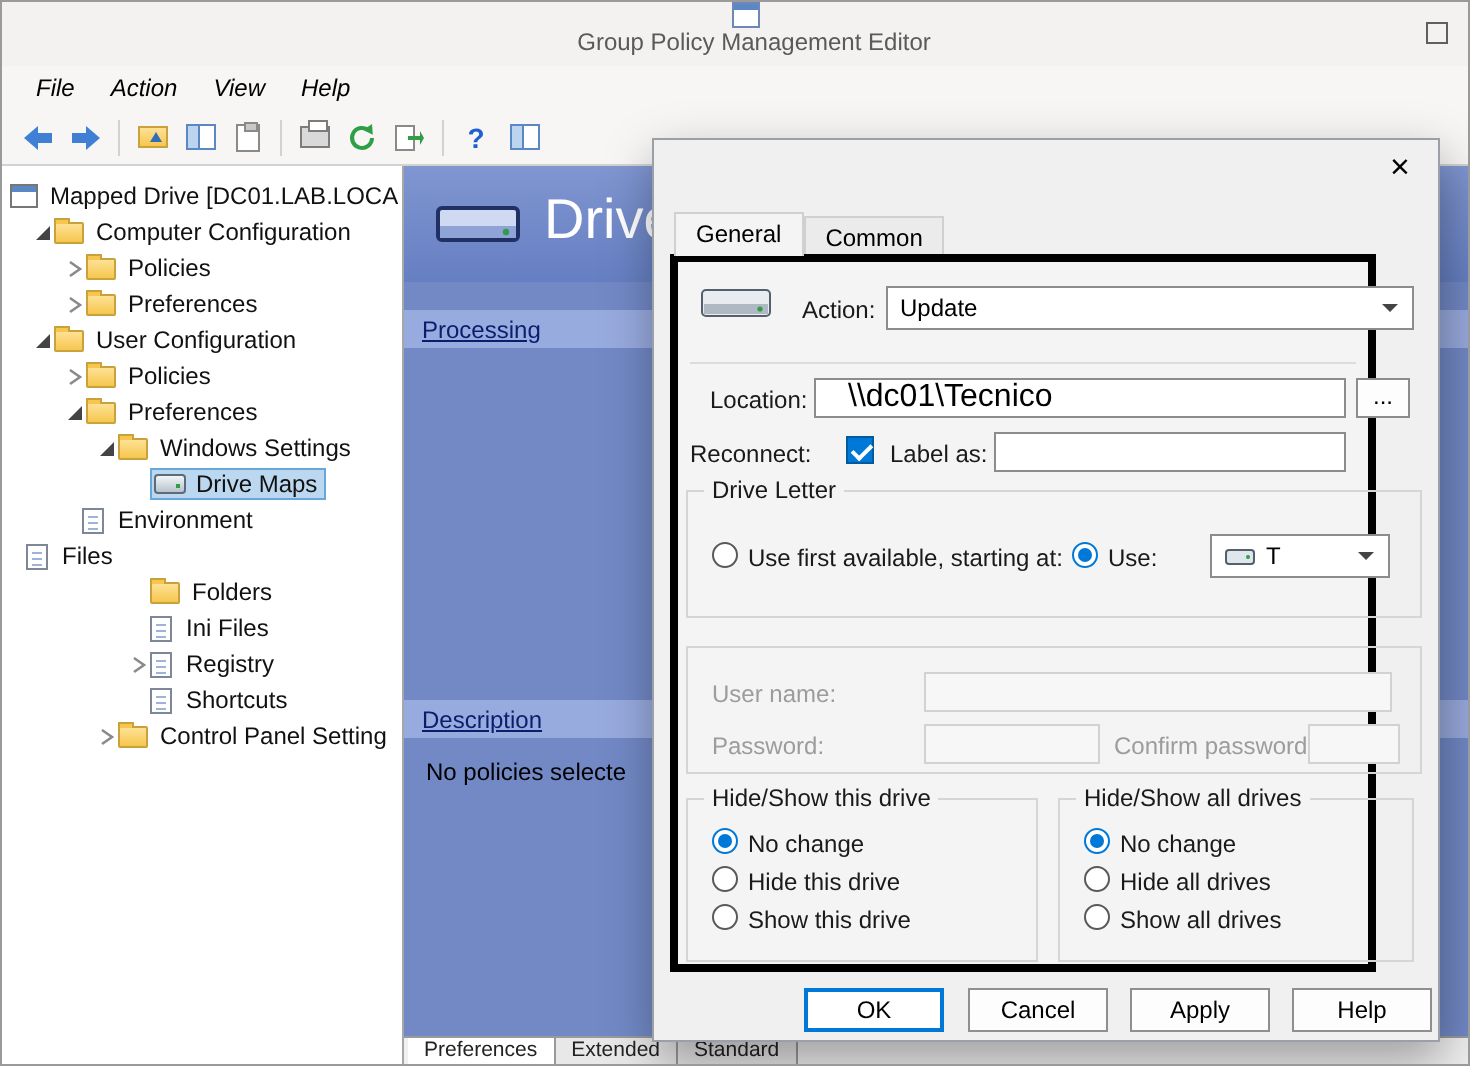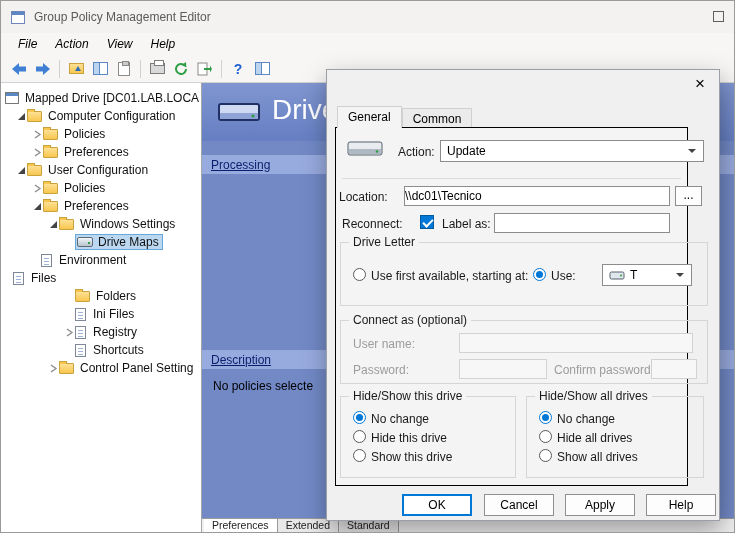--- a/index.html
+++ b/index.html
@@ -1,21 +1,21 @@
 <!DOCTYPE html>
 <html><head>
 <meta charset="utf-8">
 <style>
   * { margin:0; padding:0; box-sizing:border-box; }
   html,body { width:735px; height:533px; }
   body { font-family:"Liberation Sans", sans-serif; background:#fff; overflow:hidden; }
   .window { position:relative; width:735px; height:533px; background:#f3f2f1; border:1px solid #9a9a9a; overflow:hidden; }
 
   
-  .titlebar { position:absolute; top:0; left:0; right:0; height:32px; background:#f3f2f1; display:flex; align-items:center; padding-left:10px; }
+  .titlebar { position:absolute; top:0; left:0; right:0; height:32px; background:#f3f2f1; display:flex; align-items:center; padding-left:10px;flex-direction:column; }
   .app-icon { width:14px; height:13px; background:#fff; border:1px solid #6f87b8; position:relative; flex:none; }
   .app-icon::before { content:""; position:absolute; top:0; left:0; right:0; height:3px; background:#5b87c5; }
   .titlebar .title { margin-left:9px; font-size:12px; color:#5a5a5a; }
   .win-btn { position:absolute; right:10px; top:10px; width:11px; height:11px; border:1px solid #5f5f5f; background:transparent; }
 
   
   .menubar { position:absolute; top:32px; left:0; right:0; height:22px; background:#f7f6f5; display:flex; align-items:center; padding-left:8px; }
   .menu-item { font-size:12px; color:#000000; padding:2px 9px;font-style:italic; }
 
   
@@ -63,25 +63,25 @@
   .btab.active { background:#fff; }
 
   
   .dialog { position:absolute; left:325px; top:68px; width:394px; height:452px; background:#f0f0f0; border:1px solid #9aa0a6; box-shadow:2px 10px 24px rgba(0,0,0,.35); z-index:10; }
   .d-title { position:absolute; top:0; left:0; right:0; height:30px; }
   .d-title-text { position:absolute; left:16px; top:8px; font-size:12.5px; color:#000; }
   .d-close { position:absolute; right:8px; top:3px; width:22px; height:22px; font-size:17px; text-align:center; line-height:22px; color:#000; }
   .d-tabs { position:absolute; top:36px; left:10px; display:flex; align-items:flex-end; }
   .dtab { border:1px solid #d0d0d0; border-bottom:none; padding:3px 10px; background:#ebebeb; font-size:12px; height:20px; }
   .dtab.active { background:#f4f4f4; height:22px; position:relative; z-index:3; }
-  .d-page { position:absolute; top:57px; left:8px; width:353px; height:359px; border:1px solid #000000; background:#f4f4f4; }
+  .d-page { position:absolute; top:57px; left:8px; width:353px; height:359px; border:4px solid #000000; background:#f4f4f4; }
 
   .lbl { position:absolute; font-size:12px; color:#1a1a1a; white-space:nowrap; }
   .lbl.disabled { color:#9c9c9c; }
-  .txt { position:absolute; border:1px solid #8c8c8c; background:#fff; font-size:12px; padding:1px 0; font-family:"Liberation Sans", sans-serif; }
+  .txt { position:absolute; border:1px solid #8c8c8c; background:#fff; font-size:16px; padding:1px 16px; font-family:"Liberation Sans", sans-serif; }
   .txt:disabled, .txt.disabled { background:#f7f7f7; border-color:#d2d2d2; }
   .dd { position:absolute; border:1px solid #8c8c8c; background:#fff; display:flex; align-items:center; padding-left:6px; font-size:12px; }
   .caret { width:0; height:0; border-left:4px solid transparent; border-right:4px solid transparent; border-top:4px solid #444; margin-left:auto; margin-right:7px; }
   .browse { position:absolute; border:1px solid #8c8c8c; background:#fdfdfd; font-size:12px; text-align:center; line-height:17px; }
   .cb { position:absolute; width:14px; height:14px; background:#0078d7; border:1px solid #005a9e; }
   .cb::after { content:""; position:absolute; left:4px; top:1px; width:4px; height:8px; border:solid #fff; border-width:0 2px 2px 0; transform:rotate(45deg); }
   .radio { position:absolute; width:13px; height:13px; border-radius:50%; border:1px solid #595959; background:#fff; }
   .radio.sel { border-color:#0078d7; }
   .radio.sel::after { content:""; position:absolute; inset:2px; border-radius:50%; background:#0078d7; }
   .group { position:absolute; border:1px solid #d5d5d5; }
@@ -344,21 +344,21 @@
         <rect x="3" y="13" width="32" height="5" fill="#aeb9c4"></rect>
         <circle cx="31" cy="15.5" r="1.3" fill="#2f9e44"></circle>
       </svg>
       <span class="lbl" style="left:62px;top:17px">Action:</span>
       <div class="dd" style="left:104px;top:12px;width:264px;height:22px">
         <span>Update</span>
         <span class="caret"></span>
       </div>
       <div class="d-sep" style="top:50px"></div>
 
-      <span class="lbl" style="left:3px;top:62px">Location:</span>
+      <span class="lbl" style="left:16px;top:62px">Location:</span>
       <input class="txt" style="left: 68px; top: 58px; width: 266px; height: 20px;" value="\\dc01\Tecnico">
       <span class="browse" style="left:339px;top:58px;width:27px;height:20px">...</span>
 
       <span class="lbl" style="left:6px;top:89px">Reconnect:</span>
       <span class="cb" style="left:84px;top:87px"></span>
       <span class="lbl" style="left:106px;top:89px">Label as:</span>
       <input class="txt" style="left: 158px; top: 85px; width: 176px; height: 20px;" value="">
 
       <div class="group" style="left:4px;top:114px;width:368px;height:64px">
         <span class="gtitle">Drive Letter</span>
@@ -370,21 +370,20 @@
           <svg width="16" height="11" viewBox="0 0 16 11" style="margin-right:5px">
             <rect x="1" y="2" width="14" height="7" rx="1.5" fill="#dfe6ec" stroke="#55606c"></rect>
             <circle cx="12" cy="5.5" r="1" fill="#2f9e44"></circle>
           </svg>
           <span>T</span>
           <span class="caret"></span>
         </div>
       </div>
 
       <div class="group" style="left:4px;top:192px;width:368px;height:64px">
-        <span class="gtitle">Connect as (optional)</span>
         <span class="lbl disabled" style="left:12px;top:16px">User name:</span>
         <input class="txt disabled" disabled="" style="left: 118px; top: 12px; width: 234px; height: 20px;">
         <span class="lbl disabled" style="left:12px;top:42px">Password:</span>
         <input class="txt disabled" disabled="" style="left: 118px; top: 38px; width: 88px; height: 20px;">
         <span class="lbl disabled" style="left:213px;top:42px">Confirm password:</span>
         <input class="txt disabled" disabled="" style="left: 310px; top: 38px; width: 46px; height: 20px;">
       </div>
 
       <div class="group" style="left:4px;top:268px;width:176px;height:82px">
         <span class="gtitle">Hide/Show this drive</span>

